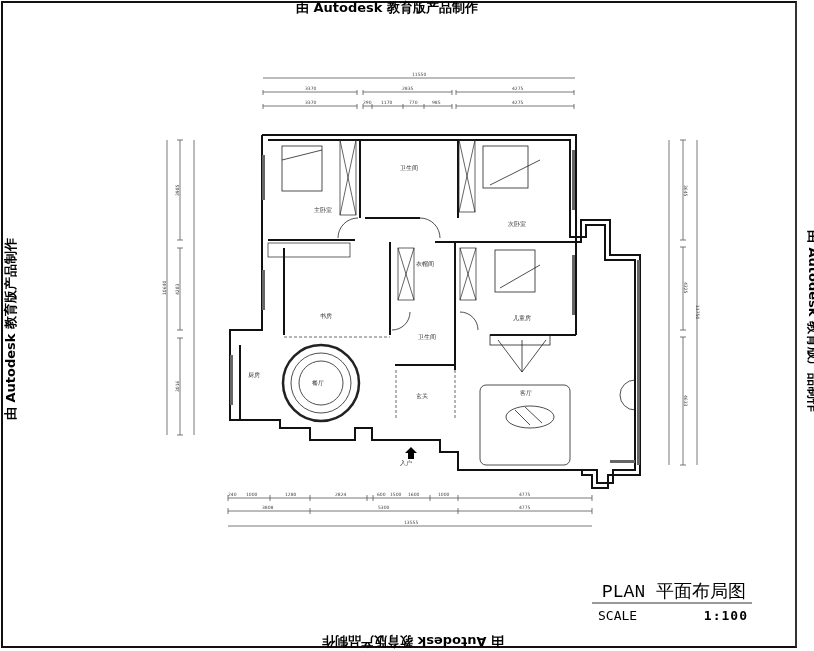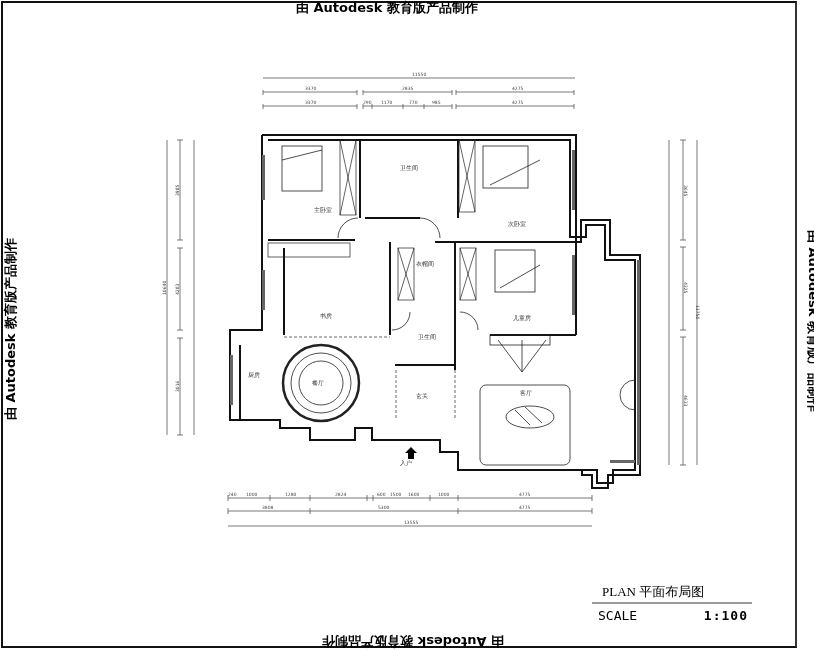--- a/index.html
+++ b/index.html
@@ -11,21 +11,21 @@
   .wm { position:absolute; font-family:"DejaVu Sans", sans-serif; font-weight:bold;
         font-size:13px; white-space:nowrap; color:#000; }
   .wm-top { left:296px; top:-1px; }
   .wm-bottom { left:322px; top:632px; transform:rotate(180deg); }
   .wm-left { left:-84px; top:320px; transform:rotate(-90deg); transform-origin:center; width:190px; text-align:center; }
   .wm-right { left:718px; top:312px; transform:rotate(90deg); transform-origin:center; width:190px; text-align:center; }
   svg#plan { position:absolute; left:0; top:0; }
   .dim text { font-family:"DejaVu Sans", sans-serif; font-size:4.5px; fill:#444; }
   .room-label { font-family:"DejaVu Sans", sans-serif; font-size:6px; fill:#333; }
   .title-block { position:absolute; left:592px; top:584px; width:160px; }
-  .tb-title { font-family:Liberation Serif, serif; font-size:13px; padding-left:10px; line-height:16px; }
+  .tb-title { font-family:Liberation Mono, monospace; font-size:18px; padding-left:10px; line-height:16px; }
   .tb-line { border-top:2px solid #999; margin:2px 0 0 0; width:160px; }
   .tb-row { display:flex; justify-content:space-between; font-family:"DejaVu Sans Mono", monospace; font-size:13px; padding:4px 2px 0 6px; }
   .tb-scale-val { padding-right:2px; letter-spacing:1px;font-weight:bold; }
 </style>
 </head>
 <body>
 
 <div class="frame"></div>
 
 <div class="wm wm-top">由 Autodesk 教育版产品制作</div>

